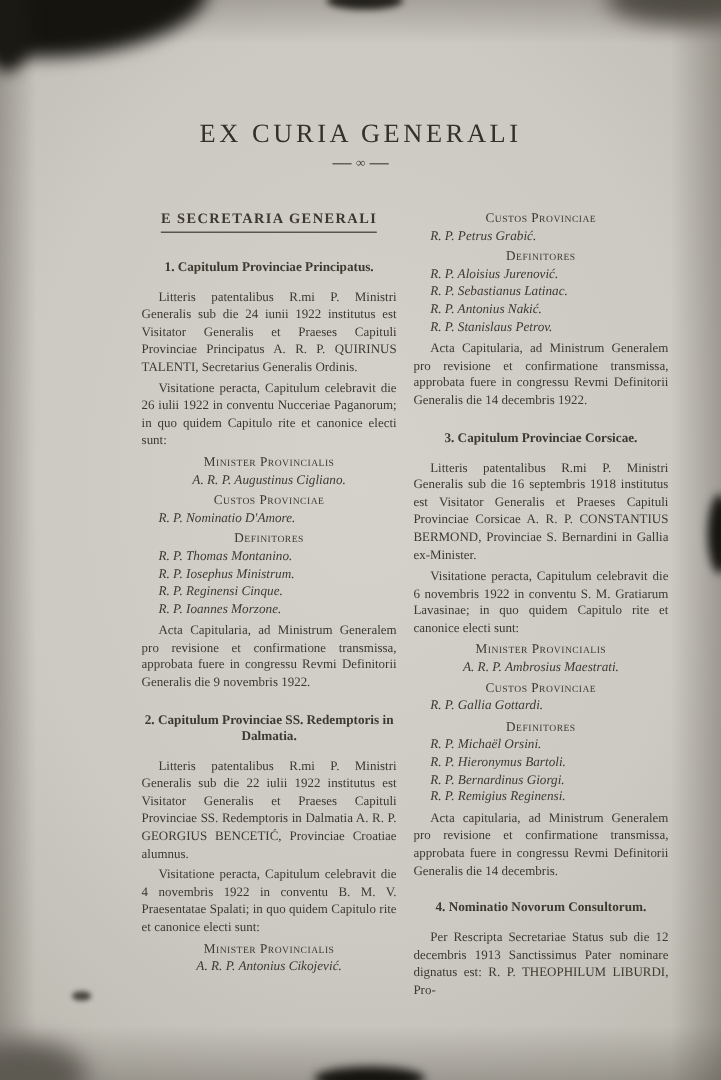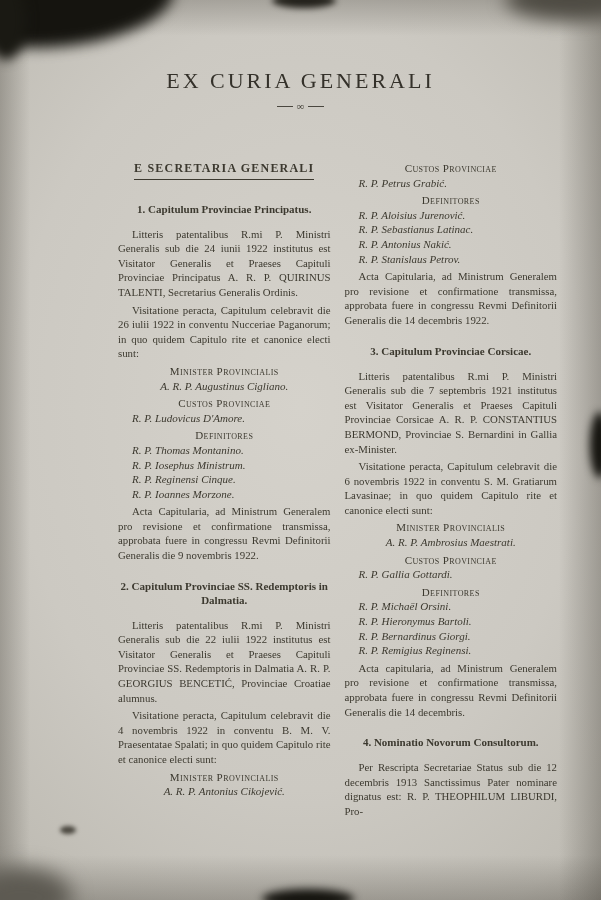--- a/index.html
+++ b/index.html
@@ -18,37 +18,37 @@
   .artifact{position:absolute;pointer-events:none;}
   .a-topleft{left:-46px;top:-40px;width:220px;height:86px;background:#15140f;border-radius:50%;filter:blur(7px);transform:rotate(-7deg);}
   .a-topleft2{left:-14px;top:-20px;width:40px;height:80px;background:#1a1913;border-radius:50%;filter:blur(6px);}
   .a-topcenter{left:272px;top:-7px;width:64px;height:15px;background:#24221c;border-radius:50%;filter:blur(3px);}
   .a-topright{right:-34px;top:-22px;width:130px;height:42px;background:#4e4b43;border-radius:50%;filter:blur(9px);}
   .a-rightmid{right:-9px;top:412px;width:20px;height:66px;background:#15140f;border-radius:50%;filter:blur(4px);}
   .a-bottom{left:262px;bottom:-9px;width:92px;height:20px;background:#15140f;border-radius:50%;filter:blur(4px);}
   .a-bottomleft{left:-28px;bottom:-26px;width:100px;height:58px;background:#5d5a52;border-radius:50%;filter:blur(10px);}
   .a-leftmark{left:60px;top:826px;width:16px;height:8px;background:#4a473f;border-radius:50%;filter:blur(2px);}
 
-  .masthead{padding-top:68px;text-align:center;}
+  .masthead{padding-top:98px;text-align:center;}
   .title{
     margin:0;
     font-size:22px;
     font-weight:normal;
     letter-spacing:3px;
     color:#34312a;
   }
   .ornament{margin-top:7px;display:flex;align-items:center;justify-content:center;gap:4px;color:#45423a;}
   .orn-line{display:inline-block;width:16px;height:0;border-top:1px solid #4a473f;}
   .orn-glyph{font-size:11px;line-height:10px;}
 
   .cols{
     display:flex;
     gap:14px;
     padding:0 44px 0 118px;
-    margin-top:50px;
+    margin-top:34px;
   }
   .col{flex:1;min-width:0;font-size:10.8px;line-height:14.6px;text-align:justify;}
 
   .col-heading{
     margin:0 0 22px 0;
     font-size:12px;
     font-weight:bold;
     letter-spacing:1.2px;
     text-align:center;
   }
@@ -105,21 +105,21 @@
         <span class="underlined">E SECRETARIA GENERALI</span>
       </h2>
 
       <h3 class="sec-title first">1. Capitulum Provinciae Principatus.</h3>
       <p class="para">Litteris patentalibus R.mi P. Ministri Generalis sub die 24 iunii 1922 institutus est Visitator Generalis et Praeses Capituli Provinciae Principatus A. R. P. QUIRINUS TALENTI, Secretarius Generalis Ordinis.</p>
       <p class="para">Visitatione peracta, Capitulum celebravit die 26 iulii 1922 in conventu Nucceriae Paganorum; in quo quidem Capitulo rite et canonice electi sunt:</p>
 
       <div class="role-label">Minister Provincialis</div>
       <div class="name-c">A. R. P. Augustinus Cigliano.</div>
       <div class="role-label">Custos Provinciae</div>
-      <div class="name-l">R. P. Ludovicus D'Amore.</div>
+      <div class="name-l">R. P. Nominatio D'Amore.</div>
       <div class="role-label">Definitores</div>
       <div class="name-l">R. P. Thomas Montanino.</div>
       <div class="name-l">R. P. Iosephus Ministrum.</div>
       <div class="name-l">R. P. Reginensi Cinque.</div>
       <div class="name-l">R. P. Ioannes Morzone.</div>
 
       <p class="para" style="margin-top:3px;">Acta Capitularia, ad Ministrum Generalem pro revisione et confirmatione transmissa, approbata fuere in congressu Revmi Definitorii Generalis die 9 novembris 1922.</p>
 
       <h3 class="sec-title">2. Capitulum Provinciae SS. Redemptoris in Dalmatia.</h3>
       <p class="para">Litteris patentalibus R.mi P. Ministri Generalis sub die 22 iulii 1922 institutus est Visitator Generalis et Praeses Capituli Provinciae SS. Redemptoris in Dalmatia A. R. P. GEORGIUS BENCETIĆ, Provinciae Croatiae alumnus.</p>
@@ -134,21 +134,21 @@
       <div class="name-l">R. P. Petrus Grabić.</div>
       <div class="role-label">Definitores</div>
       <div class="name-l">R. P. Aloisius Jurenović.</div>
       <div class="name-l">R. P. Sebastianus Latinac.</div>
       <div class="name-l">R. P. Antonius Nakić.</div>
       <div class="name-l">R. P. Stanislaus Petrov.</div>
 
       <p class="para" style="margin-top:3px;">Acta Capitularia, ad Ministrum Generalem pro revisione et confirmatione transmissa, approbata fuere in congressu Revmi Definitorii Generalis die 14 decembris 1922.</p>
 
       <h3 class="sec-title">3. Capitulum Provinciae Corsicae.</h3>
-      <p class="para">Litteris patentalibus R.mi P. Ministri Generalis sub die 7 septembris 1921 institutus est Visitator Generalis et Praeses Capituli Provinciae Corsicae A. R. P. CONSTANTIUS BERMOND, Provinciae S. Bernardini in Gallia ex-Minister.</p>
+      <p class="para">Litteris patentalibus R.mi P. Ministri Generalis sub die 16 septembris 1918 institutus est Visitator Generalis et Praeses Capituli Provinciae Corsicae A. R. P. CONSTANTIUS BERMOND, Provinciae S. Bernardini in Gallia ex-Minister.</p>
       <p class="para">Visitatione peracta, Capitulum celebravit die 6 novembris 1922 in conventu S. M. Gratiarum Lavasinae; in quo quidem Capitulo rite et canonice electi sunt:</p>
 
       <div class="role-label">Minister Provincialis</div>
       <div class="name-c">A. R. P. Ambrosius Maestrati.</div>
       <div class="role-label">Custos Provinciae</div>
       <div class="name-l">R. P. Gallia Gottardi.</div>
       <div class="role-label">Definitores</div>
       <div class="name-l">R. P. Michaël Orsini.</div>
       <div class="name-l">R. P. Hieronymus Bartoli.</div>
       <div class="name-l">R. P. Bernardinus Giorgi.</div>

